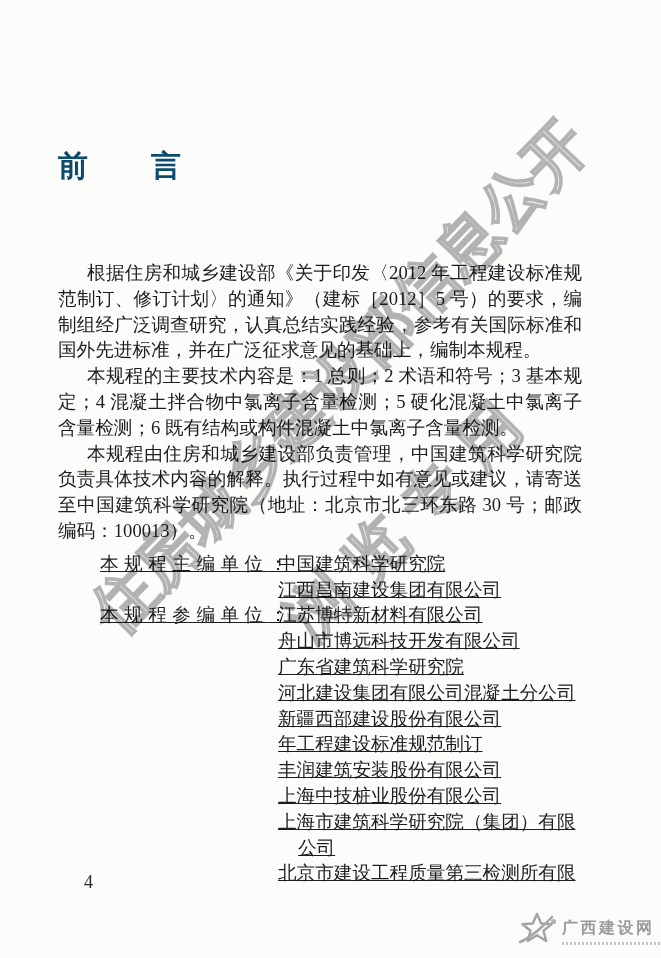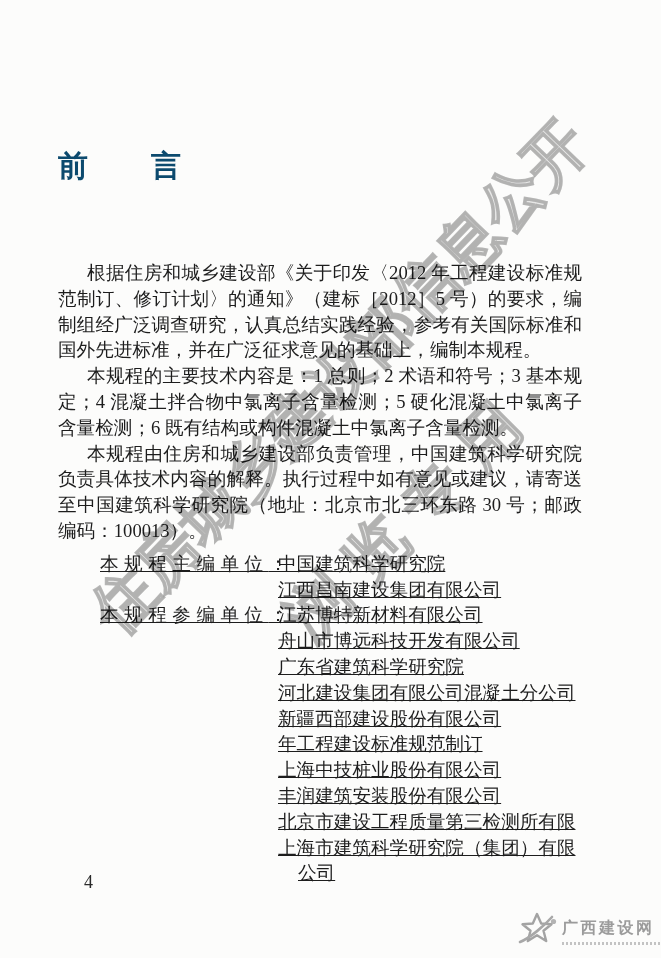--- a/index.html
+++ b/index.html
@@ -130,24 +130,24 @@
         <div class="unit-label-box">
           <span class="unit-label">本规程参编单位</span><span class="unit-colon">：</span>
         </div>
         <div class="unit-items">
           <div class="unit-item">江苏博特新材料有限公司</div>
           <div class="unit-item">舟山市博远科技开发有限公司</div>
           <div class="unit-item">广东省建筑科学研究院</div>
           <div class="unit-item">河北建设集团有限公司混凝土分公司</div>
           <div class="unit-item">新疆西部建设股份有限公司</div>
           <div class="unit-item">年工程建设标准规范制订</div>
+          <div class="unit-item">丰润建筑安装股份有限公司</div>
           <div class="unit-item">上海中技桩业股份有限公司</div>
-          <div class="unit-item">丰润建筑安装股份有限公司</div>
+          <div class="unit-item">上海市建筑科学研究院（集团）有限公司</div>
           <div class="unit-item">北京市建设工程质量第三检测所有限</div>
-          <div class="unit-item">上海市建筑科学研究院（集团）有限公司</div>
         </div>
       </div>
 
     </div>
   </div>
 
   <div class="page-number">4</div>
 
   <div class="site-logo">
     <span class="logo-star">

